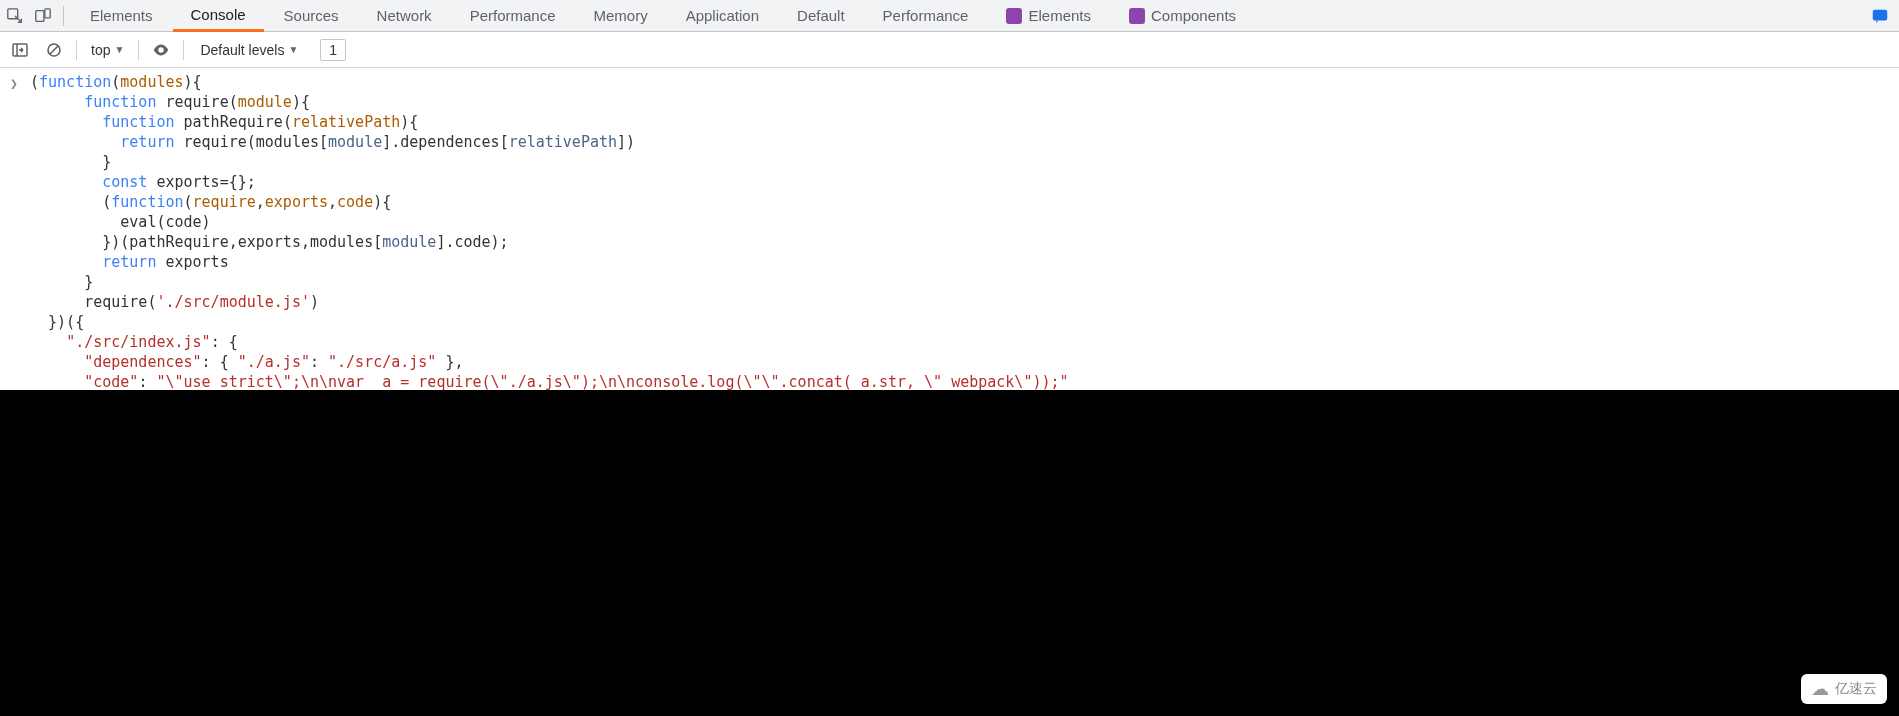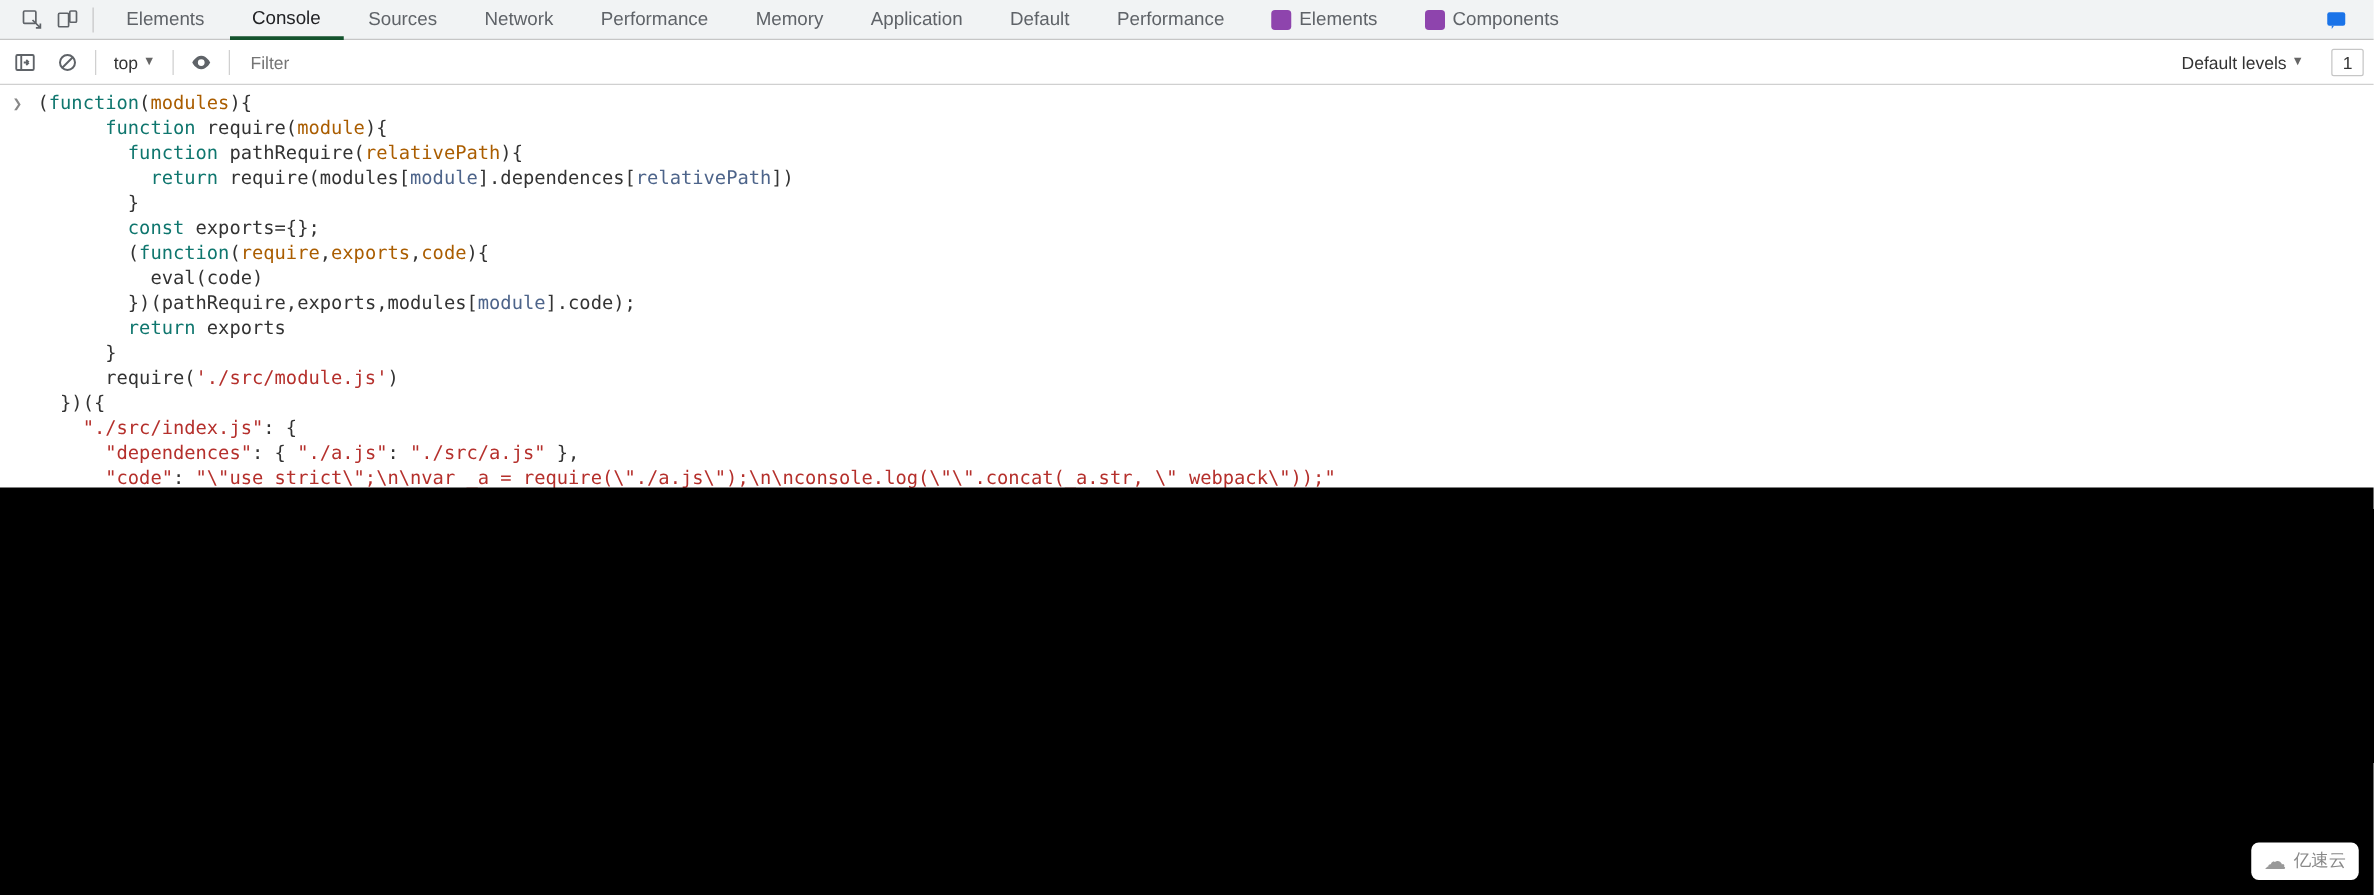--- a/index.html
+++ b/index.html
@@ -1,24 +1,24 @@
 <!DOCTYPE html>
 <html><head>
 <meta charset="utf-8">
 <style>
 * { margin: 0; padding: 0; box-sizing: border-box; }
 body { font-family: -apple-system, BlinkMacSystemFont, "Segoe UI", Arial, sans-serif; font-size: 14px; background: #fff; width: 1899px; height: 716px; overflow: hidden; position: relative; }
 
 
-.tab-bar { display: flex; align-items: center; height: 32px; background: #f1f3f4; border-bottom: 1px solid #c6c6c6; padding: 0 12px; gap: 2px; }
+.tab-bar { display: flex; align-items: center; height: 32px; background: #f1f3f4; border-bottom: 1px solid #c6c6c6; padding: 0 1px; gap: 2px; }
 .tab-bar-left { display: flex; align-items: center; gap: 0; }
 .inspect-icon, .dock-icon { width: 28px; height: 28px; display: flex; align-items: center; justify-content: center; color: #5f6368; }
 .tab-divider { width: 1px; height: 20px; background: #c6c6c6; margin: 0 6px; }
 .tab { padding: 0 18px; height: 32px; display: flex; align-items: center; color: #5f6368; cursor: pointer; font-size: 15px; }
-.tab.active { color: #202124; border-bottom: 3px solid #14532d; margin-bottom: -1px; font-weight: 400; }
+.tab.active { color: #202124; border-bottom: 3px solid #f97316; margin-bottom: -1px; font-weight: 400; }
 .tab-ext-icon { width: 16px; height: 16px; background: #8e44ad; border-radius: 3px; margin-right: 6px; display: inline-block; }
 .tab-spacer { flex: 1; }
 .chat-icon { width: 24px; height: 24px; display: flex; align-items: center; justify-content: center; color: #1a73e8; margin-right: 6px; }
 
 
 .toolbar { display: flex; align-items: center; height: 36px; background: #fff; border-bottom: 1px solid #d0d0d0; padding: 0 8px; gap: 10px; }
 .tool-btn { width: 24px; height: 24px; display: flex; align-items: center; justify-content: center; color: #5f6368; cursor: pointer; }
 .tool-divider { width: 1px; height: 20px; background: #d0d0d0; }
 .ctx-selector { display: flex; align-items: center; gap: 4px; color: #333; font-size: 14px; cursor: pointer; padding: 0 4px; }
 .ctx-caret { font-size: 10px; color: #666; }
@@ -28,21 +28,21 @@
 .issue-count { border: 1px solid #c6c6c6; padding: 2px 8px; border-radius: 2px; font-size: 14px; color: #333; margin-left: 6px; }
 
 
 .console-body { padding: 4px 0 0 10px; font-family: Menlo, Consolas, monospace; font-size: 15px; line-height: 20px; color: #333; }
 .prompt-line { display: flex; align-items: flex-start; gap: 8px; }
 .prompt-arrow { color: #888; font-size: 13px; padding-top: 2px; width: 12px; }
 .code-block { white-space: pre; }
 
 
 .c-punct { color: #333; }
-.c-kw { color: #0f766e; }   
+.c-kw { color: #3b82f6; }   
 .c-name { color: #333; }
 .c-id { color: #4d648a; }   
 .c-param { color: #aa5d00; }
 .c-str { color: #b5302c; }
 
 
 .black-region { position: absolute; top: 390px; left: 0; right: 0; bottom: 0; background: #000; }
 
 
 .watermark { position: absolute; right: 12px; bottom: 12px; background: #fff; border-radius: 6px; padding: 4px 10px; display: flex; align-items: center; gap: 6px; color: #888; font-size: 14px; z-index: 10; }
@@ -112,21 +112,20 @@
     <span>top</span>
     <span class="ctx-caret">▼</span>
   </div>
   <div class="tool-divider"></div>
   <div class="tool-btn eye-icon">
     <svg width="18" height="18" viewBox="0 0 20 20" fill="currentColor">
         <path d="M10 4C5 4 2 10 2 10s3 6 8 6 8-6 8-6-3-6-8-6zm0 9a3 3 0 110-6 3 3 0 010 6z"></path>
       </svg>
   </div>
   <div class="tool-divider"></div>
-  <input class="filter-input" placeholder="Filter" style="">
   <div class="levels-selector">
     <span>Default levels</span>
     <span class="ctx-caret">▼</span>
   </div>
   <div class="issue-count">1</div>
 </div>
 
 <div class="console-body">
   <div class="prompt-line">
     <span class="prompt-arrow">❯</span>

